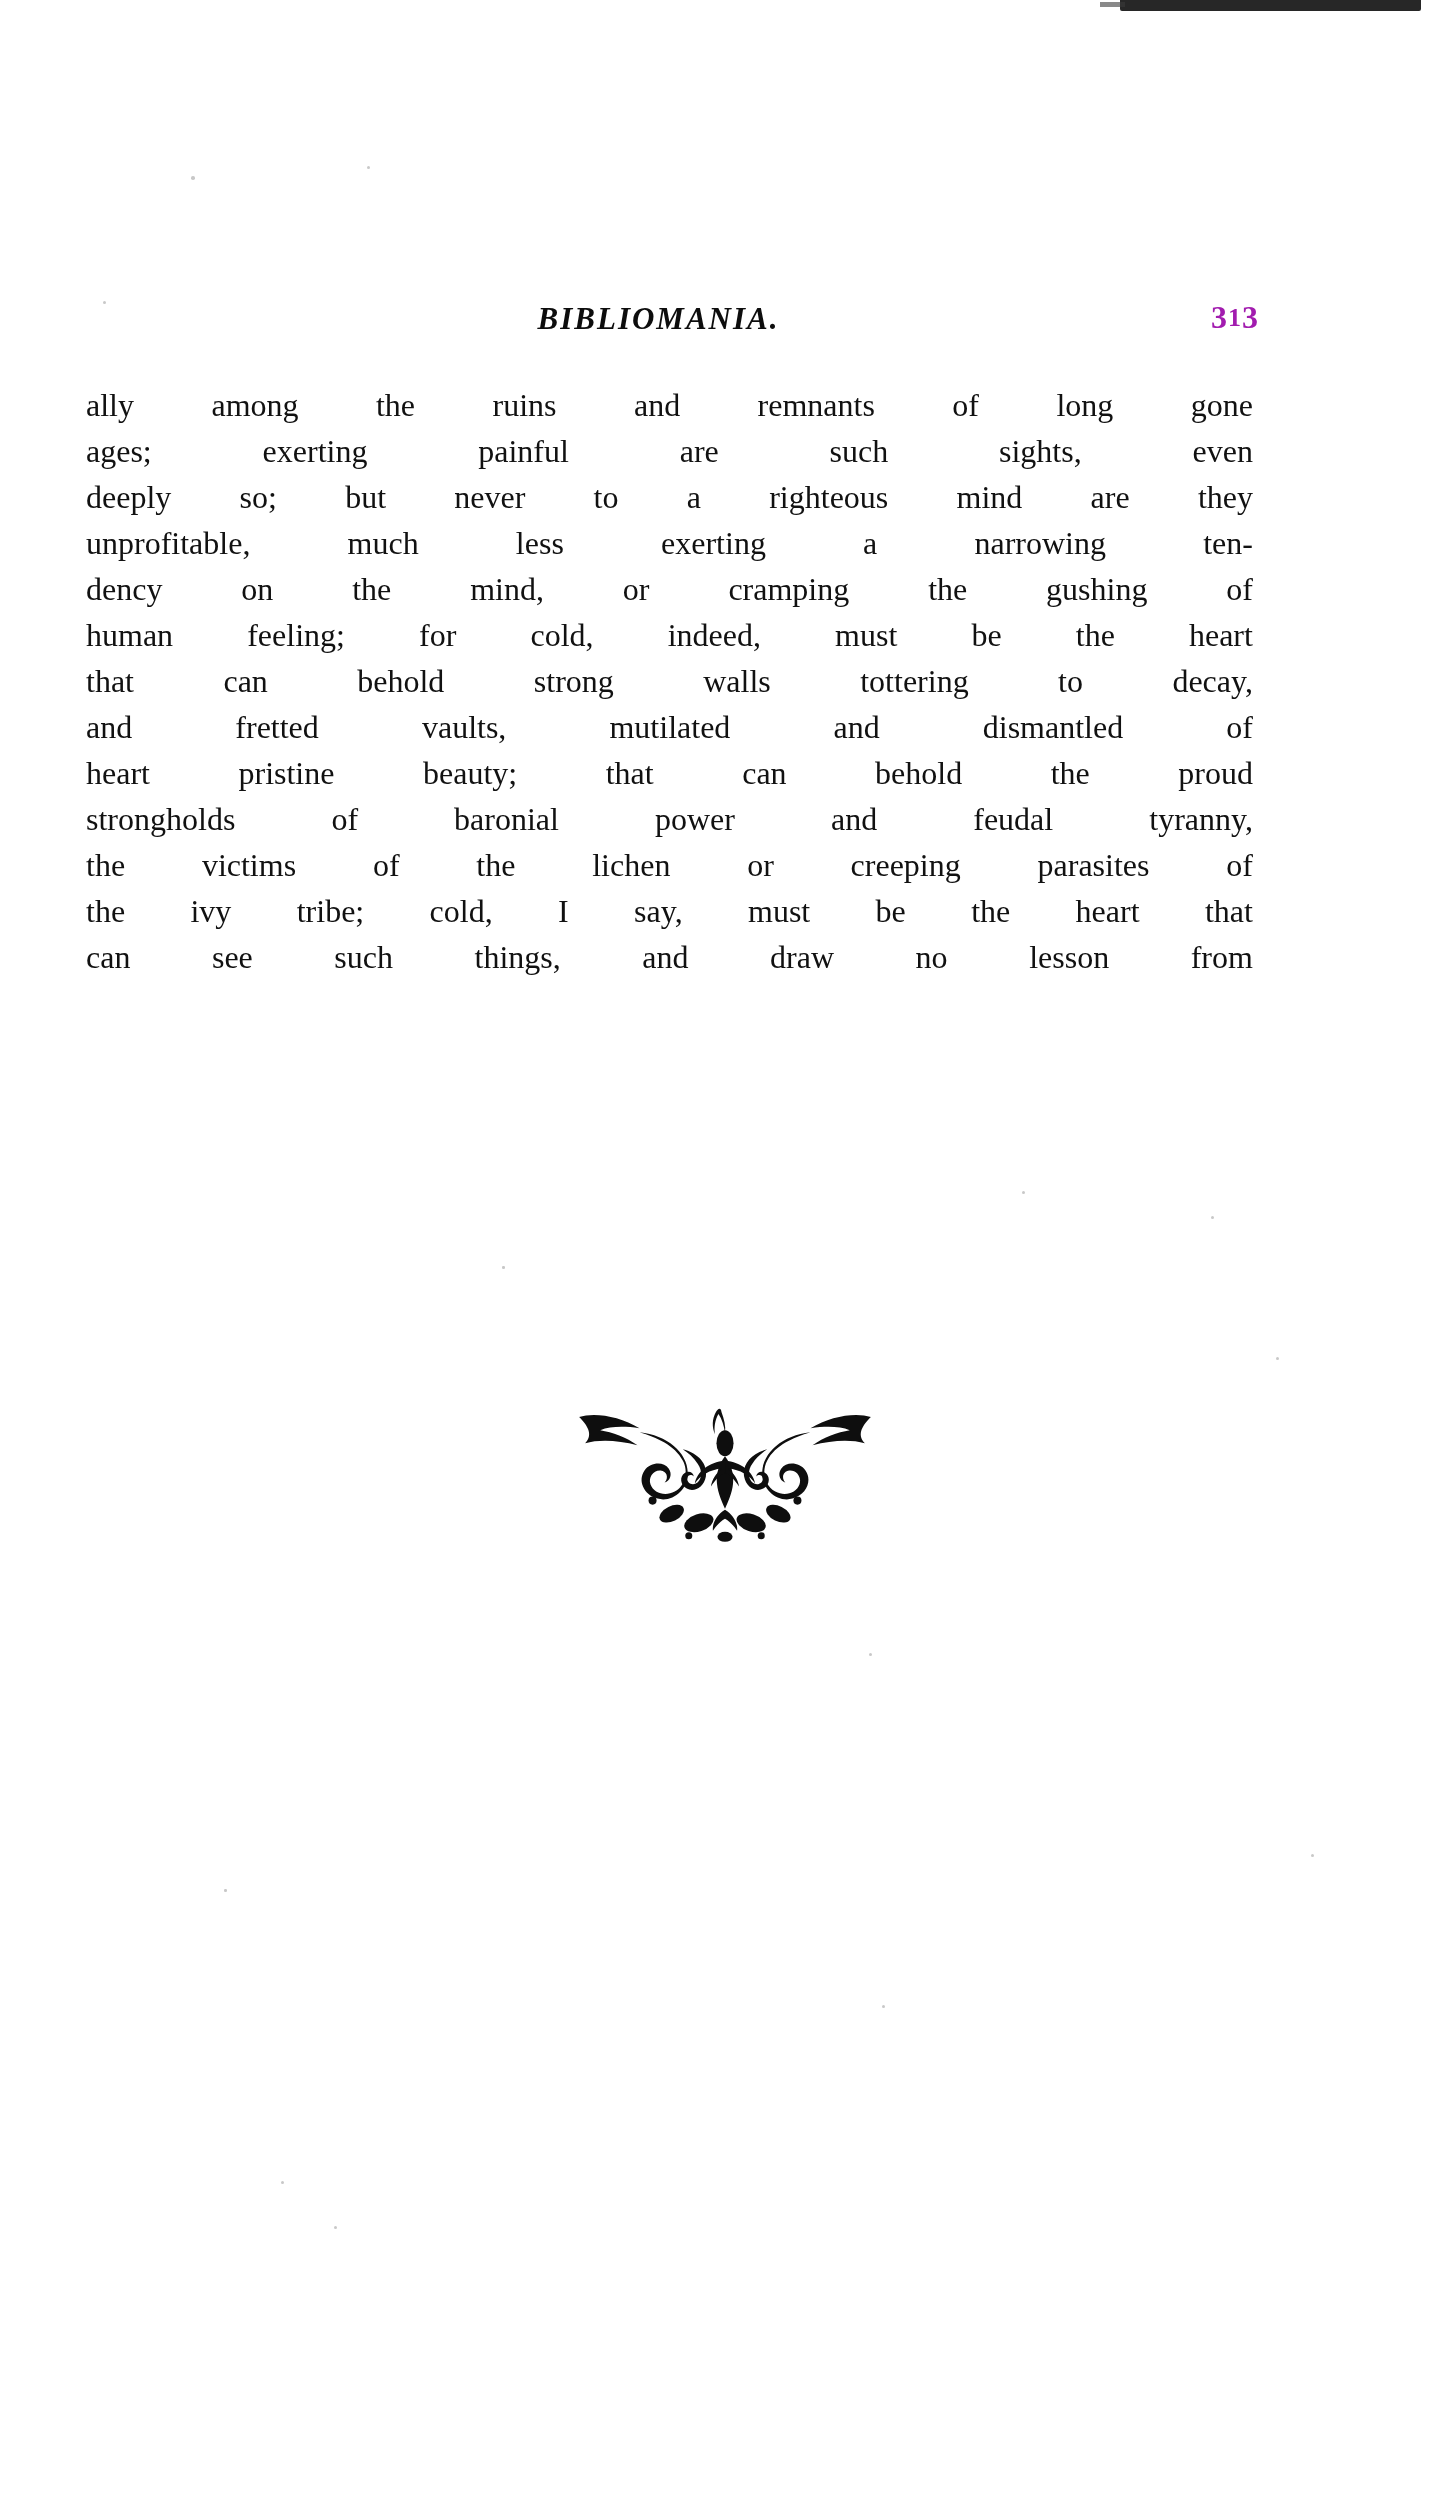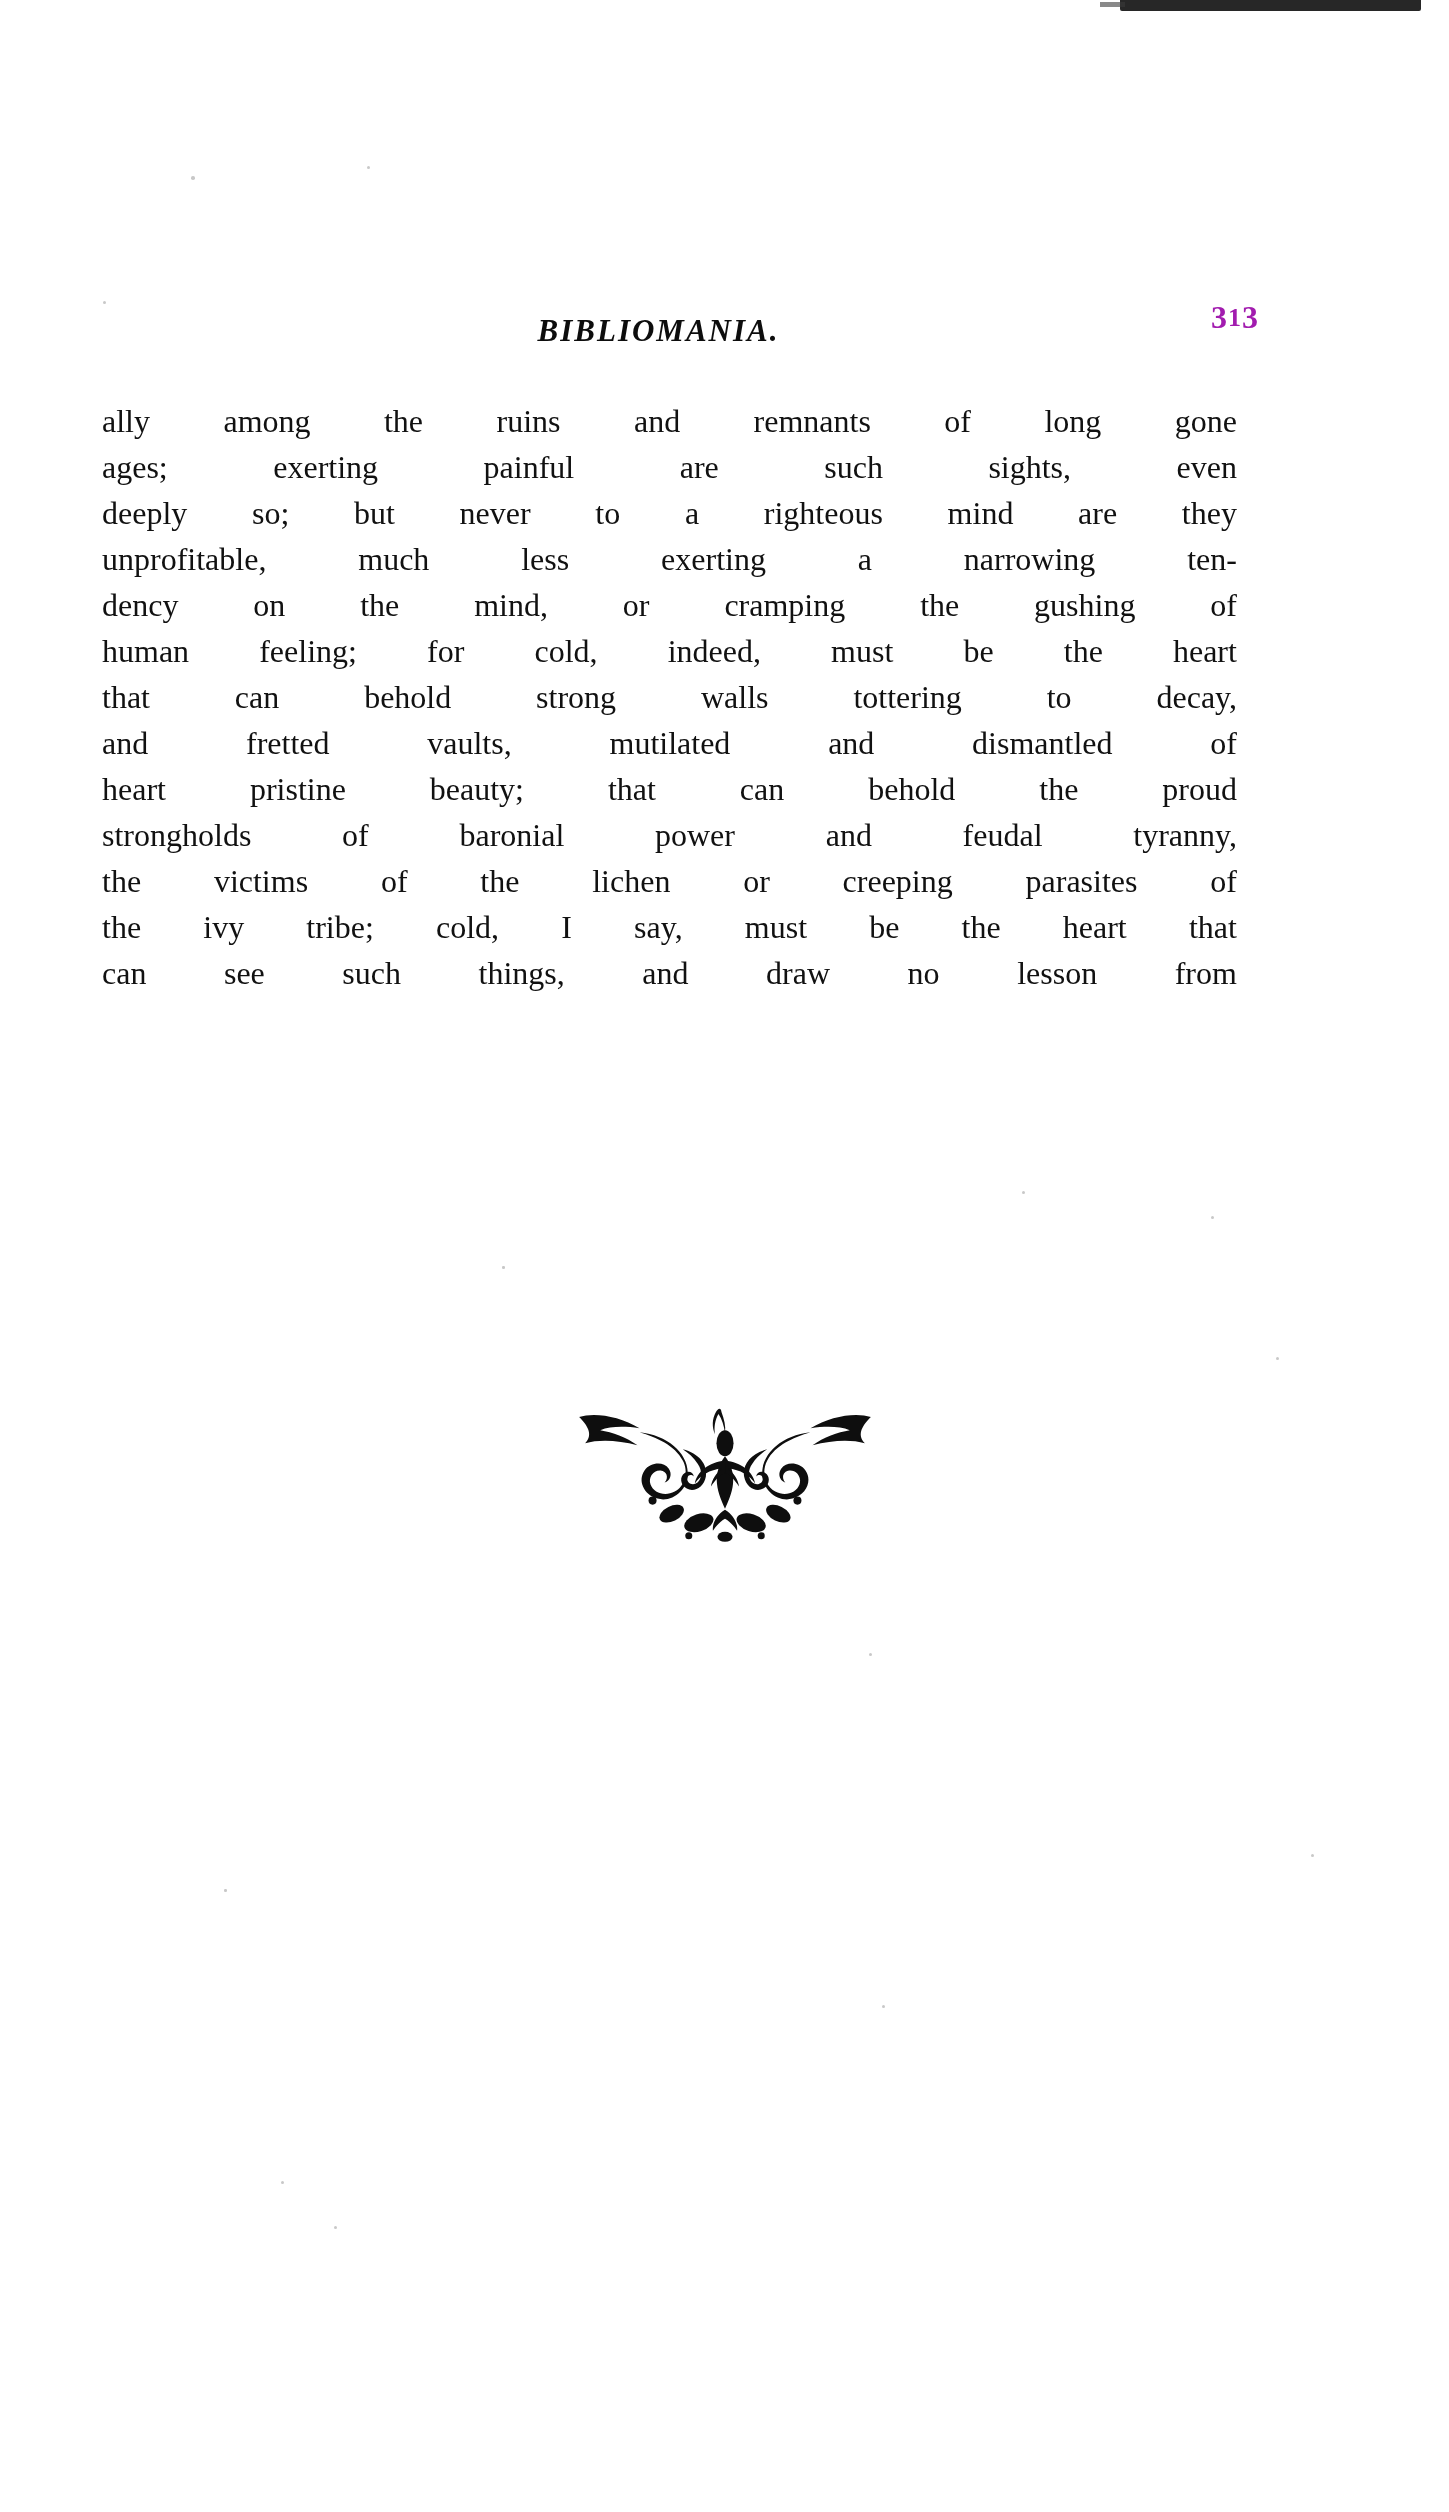--- a/index.html
+++ b/index.html
@@ -59,21 +59,20 @@
     left: 0;
     right: 0;
     text-align: center;
     font-family: "Liberation Serif", serif;
     font-style: italic;
     font-weight: 700;
     font-size: 31px;
     letter-spacing: 2px;
     color: #0d0d0d;
     transform: translateX(-15px);
-    margin-top: 12px;
   }
   .page-number {
     position: absolute;
     right: 0;
     top: -2px;
     font-family: "Liberation Serif", serif;
     font-weight: 700;
     font-size: 32px;
     letter-spacing: 1px;
     color: #a21caf;
@@ -85,21 +84,21 @@
   }
 
   
   .bodytext {
     position: absolute;
     top: 382px;
     left: 86px;
     width: 1167px;
   }
   .bodytext p {
-    margin: 16px;
+    margin: 0;
     font-family: "Liberation Serif", serif;
     font-size: 32px;
     line-height: 46px;
     color: #111111;
     text-align: justify;
     word-spacing: 0.5px;
   }
   .bodytext .line {
     display: block;
     white-space: pre;

